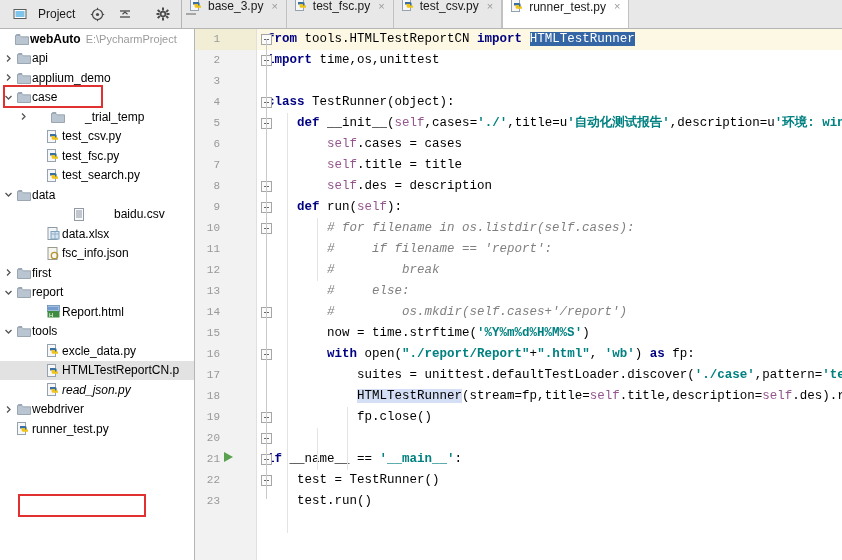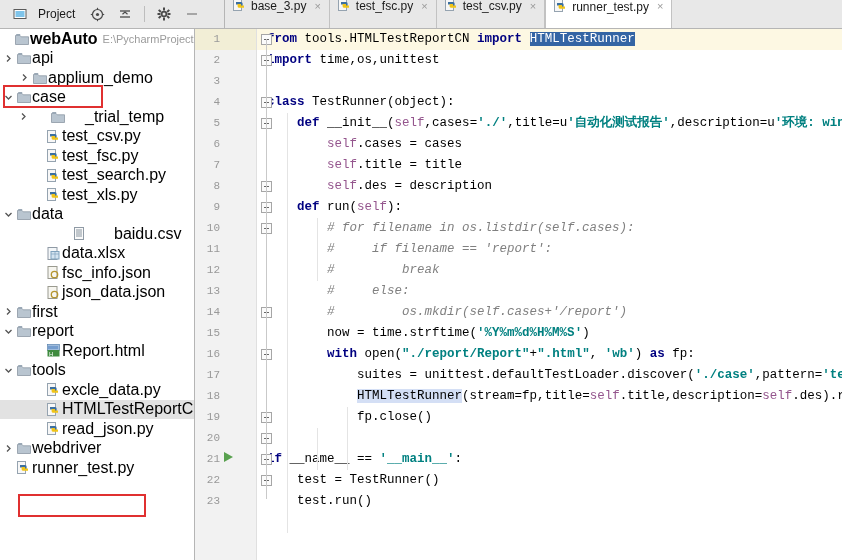--- a/index.html
+++ b/index.html
@@ -13,21 +13,21 @@
     font-size: 12px;
     color: #000;
     position: relative;
   }
   .app { width: 842px; height: 560px; display: flex; flex-direction: column; position: relative; }
 
   
   .toprow { display: flex; height: 29px; flex: 0 0 29px; }
 
   .proj-toolbar {
-    width: 225px;
+    width: 182px;
     background: #e8e8e8;
     border-bottom: 1px solid #b5b5b5;
     border-right: 1px solid #b5b5b5;
     display: flex; align-items: center;
     padding-left: 6px;
     box-sizing: border-box;
     position: relative;
   }
   .proj-toolbar .pbtn {
     display: flex; align-items: center; justify-content: center;
@@ -94,21 +94,21 @@
   .trow.selected { background: #e2e2e2; }
   .twist {
     width: 13px; flex: 0 0 13px;
     text-align: center;
     color: #555;
     font-size: 9px;
     line-height: 1;
     display: flex; align-items: center; justify-content: center;
   }
   .ticon { width: 17px; flex: 0 0 17px; display: flex; align-items: center; justify-content: center; }
-  .tlabel { color: #000; font-size: 16px; }
+  .tlabel { color: #000; font-size: 12px; }
   .tlabel.bold { font-weight: bold; }
   .tpath { color: #9b9b9b; font-size: 11px; margin-left: 5px; }
 
   
   .redbox {
     position: absolute;
     border: 2px solid #e03030;
     box-sizing: border-box;
     pointer-events: none;
     z-index: 30;
@@ -304,21 +304,21 @@
             </svg>
           </span>
           <span class="ticon">
             <svg width="14" height="12" viewBox="0 0 14 12">
               <path d="M0.5 2.5h4.5l1.2 1.3h7.3v7.7H0.5z" fill="#b9c5d0" stroke="#8b97a3" stroke-width="0.8"></path>
               <rect x="1.2" y="1" width="4" height="1.8" fill="#9aa8b6"></rect>
             </svg>
           </span>
           <span class="tlabel">api</span>
         </div>
-        <div class="trow" style="padding-left: 18px;">
+        <div class="trow" style="padding-left: 2px;">
           <span class="twist">
             <svg width="9" height="9" viewBox="0 0 9 9">
               <polyline points="3,1.5 6,4.5 3,7.5" fill="none" stroke="#555" stroke-width="1.3"></polyline>
             </svg>
           </span>
           <span class="ticon">
             <svg width="14" height="12" viewBox="0 0 14 12">
               <path d="M0.5 2.5h4.5l1.2 1.3h7.3v7.7H0.5z" fill="#b9c5d0" stroke="#8b97a3" stroke-width="0.8"></path>
               <rect x="1.2" y="1" width="4" height="1.8" fill="#9aa8b6"></rect>
             </svg>
@@ -379,31 +379,20 @@
         <div class="trow" style="padding-left: 32px;">
           <span class="twist"></span>
           <span class="ticon">
             <svg width="13" height="13" viewBox="0 0 13 13">
               <rect x="0.5" y="0.5" width="8" height="12" fill="#f7f7f7" stroke="#95a3b0"></rect>
               <path d="M3 4h5a1.6 1.6 0 0 1 1.6 1.6V8H6.2V6.6H3z" fill="#3b6fa0"></path>
               <path d="M11 9.8H6.2a1.6 1.6 0 0 1-1.6-1.6V6h3.4v1.4H11z" fill="#f0c419"></path>
             </svg>
           </span>
           <span class="tlabel">test_search.py</span>
-        </div>
-        <div class="trow" style="padding-left: 32px;">
-          <span class="twist"></span>
-          <span class="ticon">
-            <svg width="13" height="13" viewBox="0 0 13 13">
-              <rect x="0.5" y="0.5" width="8" height="12" fill="#f7f7f7" stroke="#95a3b0"></rect>
-              <path d="M3 4h5a1.6 1.6 0 0 1 1.6 1.6V8H6.2V6.6H3z" fill="#3b6fa0"></path>
-              <path d="M11 9.8H6.2a1.6 1.6 0 0 1-1.6-1.6V6h3.4v1.4H11z" fill="#f0c419"></path>
-            </svg>
-          </span>
-          <span class="tlabel">test_xls.py</span>
         </div>
         <div class="trow" style="padding-left: 2px;">
           <span class="twist">
             <svg width="9" height="9" viewBox="0 0 9 9">
               <polyline points="1.5,3 4.5,6 7.5,3" fill="none" stroke="#555" stroke-width="1.3"></polyline>
             </svg>
           </span>
           <span class="ticon">
             <svg width="14" height="12" viewBox="0 0 14 12">
               <path d="M0.5 2.5h4.5l1.2 1.3h7.3v7.7H0.5z" fill="#b9c5d0" stroke="#8b97a3" stroke-width="0.8"></path>
@@ -441,30 +430,20 @@
         </div>
         <div class="trow" style="padding-left: 32px;">
           <span class="twist"></span>
           <span class="ticon">
             <svg width="13" height="13" viewBox="0 0 13 13">
               <rect x="1" y="0.5" width="9" height="12" fill="#f7f6f0" stroke="#9a9a8f"></rect>
               <circle cx="7.5" cy="8.5" r="3.2" fill="none" stroke="#b5952f" stroke-width="1.3"></circle>
             </svg>
           </span>
           <span class="tlabel">fsc_info.json</span>
-        </div>
-        <div class="trow" style="padding-left: 32px;">
-          <span class="twist"></span>
-          <span class="ticon">
-            <svg width="13" height="13" viewBox="0 0 13 13">
-              <rect x="1" y="0.5" width="9" height="12" fill="#f7f6f0" stroke="#9a9a8f"></rect>
-              <circle cx="7.5" cy="8.5" r="3.2" fill="none" stroke="#b5952f" stroke-width="1.3"></circle>
-            </svg>
-          </span>
-          <span class="tlabel">json_data.json</span>
         </div>
         <div class="trow" style="padding-left: 2px;">
           <span class="twist">
             <svg width="9" height="9" viewBox="0 0 9 9">
               <polyline points="3,1.5 6,4.5 3,7.5" fill="none" stroke="#555" stroke-width="1.3"></polyline>
             </svg>
           </span>
           <span class="ticon">
             <svg width="14" height="12" viewBox="0 0 14 12">
               <path d="M0.5 2.5h4.5l1.2 1.3h7.3v7.7H0.5z" fill="#b9c5d0" stroke="#8b97a3" stroke-width="0.8"></path>
@@ -534,21 +513,21 @@
           <span class="twist"></span>
           <span class="ticon">
             <svg width="13" height="13" viewBox="0 0 13 13">
               <rect x="0.5" y="0.5" width="8" height="12" fill="#f7f7f7" stroke="#95a3b0"></rect>
               <path d="M3 4h5a1.6 1.6 0 0 1 1.6 1.6V8H6.2V6.6H3z" fill="#3b6fa0"></path>
               <path d="M11 9.8H6.2a1.6 1.6 0 0 1-1.6-1.6V6h3.4v1.4H11z" fill="#f0c419"></path>
             </svg>
           </span>
           <span class="tlabel">HTMLTestReportCN.p</span>
         </div>
-        <div class="trow" style="padding-left: 32px;">
+        <div class="trow" style="padding-left: 32px; font-style: italic;">
           <span class="twist"></span>
           <span class="ticon">
             <svg width="13" height="13" viewBox="0 0 13 13">
               <rect x="0.5" y="0.5" width="8" height="12" fill="#f7f7f7" stroke="#95a3b0"></rect>
               <path d="M3 4h5a1.6 1.6 0 0 1 1.6 1.6V8H6.2V6.6H3z" fill="#3b6fa0"></path>
               <path d="M11 9.8H6.2a1.6 1.6 0 0 1-1.6-1.6V6h3.4v1.4H11z" fill="#f0c419"></path>
             </svg>
           </span>
           <span class="tlabel">read_json.py</span>
         </div>

